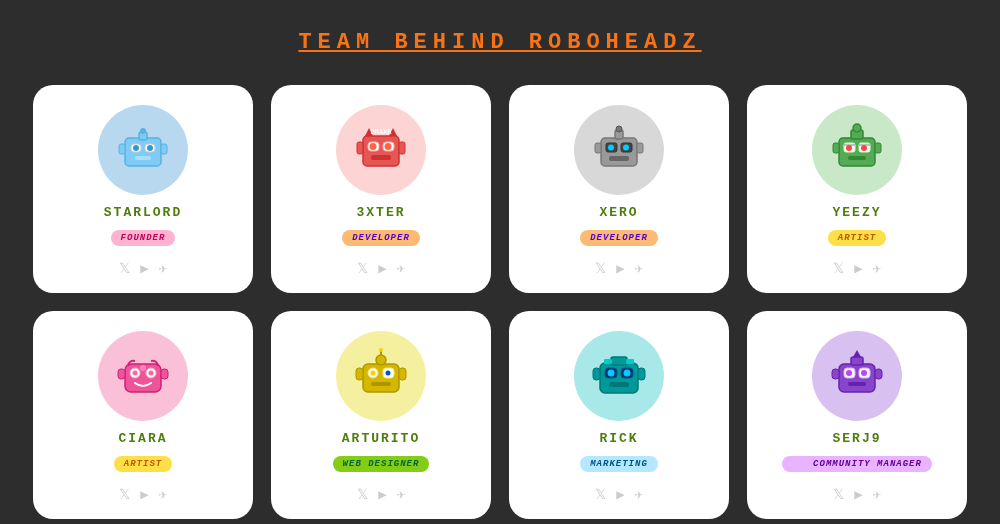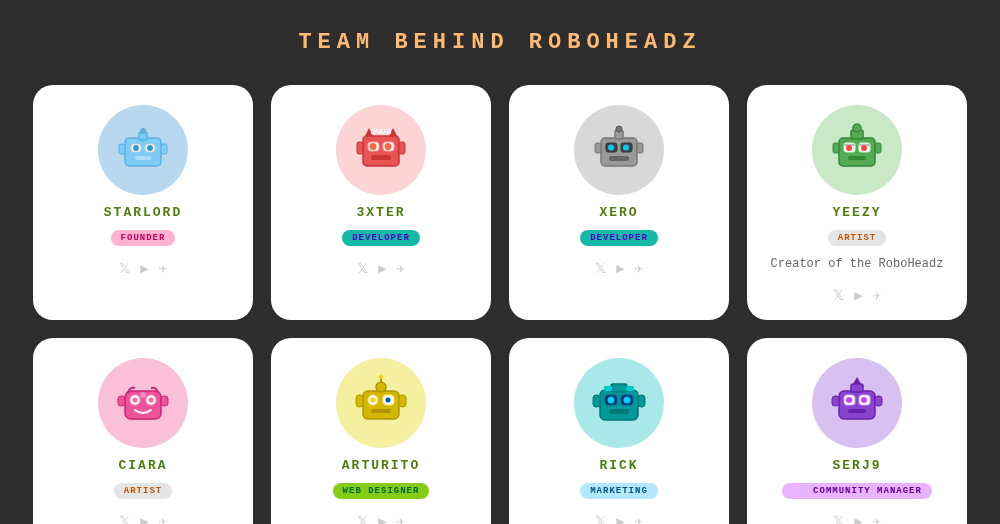--- a/index.html
+++ b/index.html
@@ -6,26 +6,27 @@
     body {
       background-color: #2d2d2d;
       font-family: 'Courier New', Courier, monospace;
       min-height: 524px;
       display: flex;
       flex-direction: column;
       align-items: center;
       padding: 30px 20px;
     }
     .page-title {
-      color: #fdba74;
+      color: #f97316;
       font-size: 22px;
       font-weight: bold;
       letter-spacing: 6px;
       text-transform: uppercase;
       margin-bottom: 30px;
+      text-decoration: underline;
     }
     .grid {
       display: grid;
       grid-template-columns: repeat(4, 220px);
       gap: 18px;
     }
     .card {
       background: #ffffff;
       border-radius: 20px;
       padding: 20px 16px 16px;
@@ -51,24 +52,25 @@
       text-transform: uppercase;
       color: #4d7c0f;
     }
     .role-badge {
       padding: 3px 10px;
       border-radius: 20px;
       font-size: 9px;
       font-weight: bold;
       letter-spacing: 1px;
       text-transform: uppercase;
+      font-style: italic;
     }
     .role-founder { background: #ffb3d1; color: #c0005a; }
-    .role-developer { background: #14b8a6; color: #5500cc; }
-    .role-artist { background: #e5e5e5; color: #c05500; }
+    .role-developer { background: #fdba74; color: #5500cc; }
+    .role-artist { background: #fde047; color: #c05500; }
     .role-web-designer { background: #84cc16; color: #006633; }
     .role-marketing { background: #b3e8ff; color: #005588; text-align: right; }
     .role-community { background: #e8b3ff; color: #660099; padding-left: 31px; }
     .member-desc {
       font-size: 12px;
       color: #666;
       text-align: center;
       line-height: 1.4;
     }
     .social-icons {
@@ -173,21 +175,20 @@
       <circle cx="37" cy="28" r="3" fill="#ff4444"></circle>
       <rect x="21" y="36" width="18" height="4" rx="2" fill="#338833"></rect>
       <rect x="24" y="10" width="12" height="9" rx="2" fill="#55aa55" stroke="#338833" stroke-width="1.5"></rect>
       <circle cx="30" cy="8" r="4" fill="#55aa55" stroke="#338833" stroke-width="1.5"></circle>
       <rect x="6" y="23" width="6" height="10" rx="2" fill="#55aa55" stroke="#338833" stroke-width="1"></rect>
       <rect x="48" y="23" width="6" height="10" rx="2" fill="#55aa55" stroke="#338833" stroke-width="1"></rect>
     </svg>
     </div>
     <div class="member-name">YEEZY</div>
     <div class="role-badge role-artist">ARTIST</div>
-    <div class="member-desc">Creator of the RoboHeadz</div>
     <div class="social-icons">
       <span class="social-icon" title="Twitter">𝕏</span>
       <span class="social-icon" title="YouTube">▶</span>
       <span class="social-icon" title="Telegram">✈</span>
     </div>
   </div>
     <div class="card">
     <div class="avatar-circle" style="background:#f9c0d8">
       <svg viewBox="0 0 60 60" class="robot-svg">
       <rect x="12" y="18" width="36" height="28" rx="6" fill="#ee5599" stroke="#cc2277" stroke-width="1.5"></rect>

